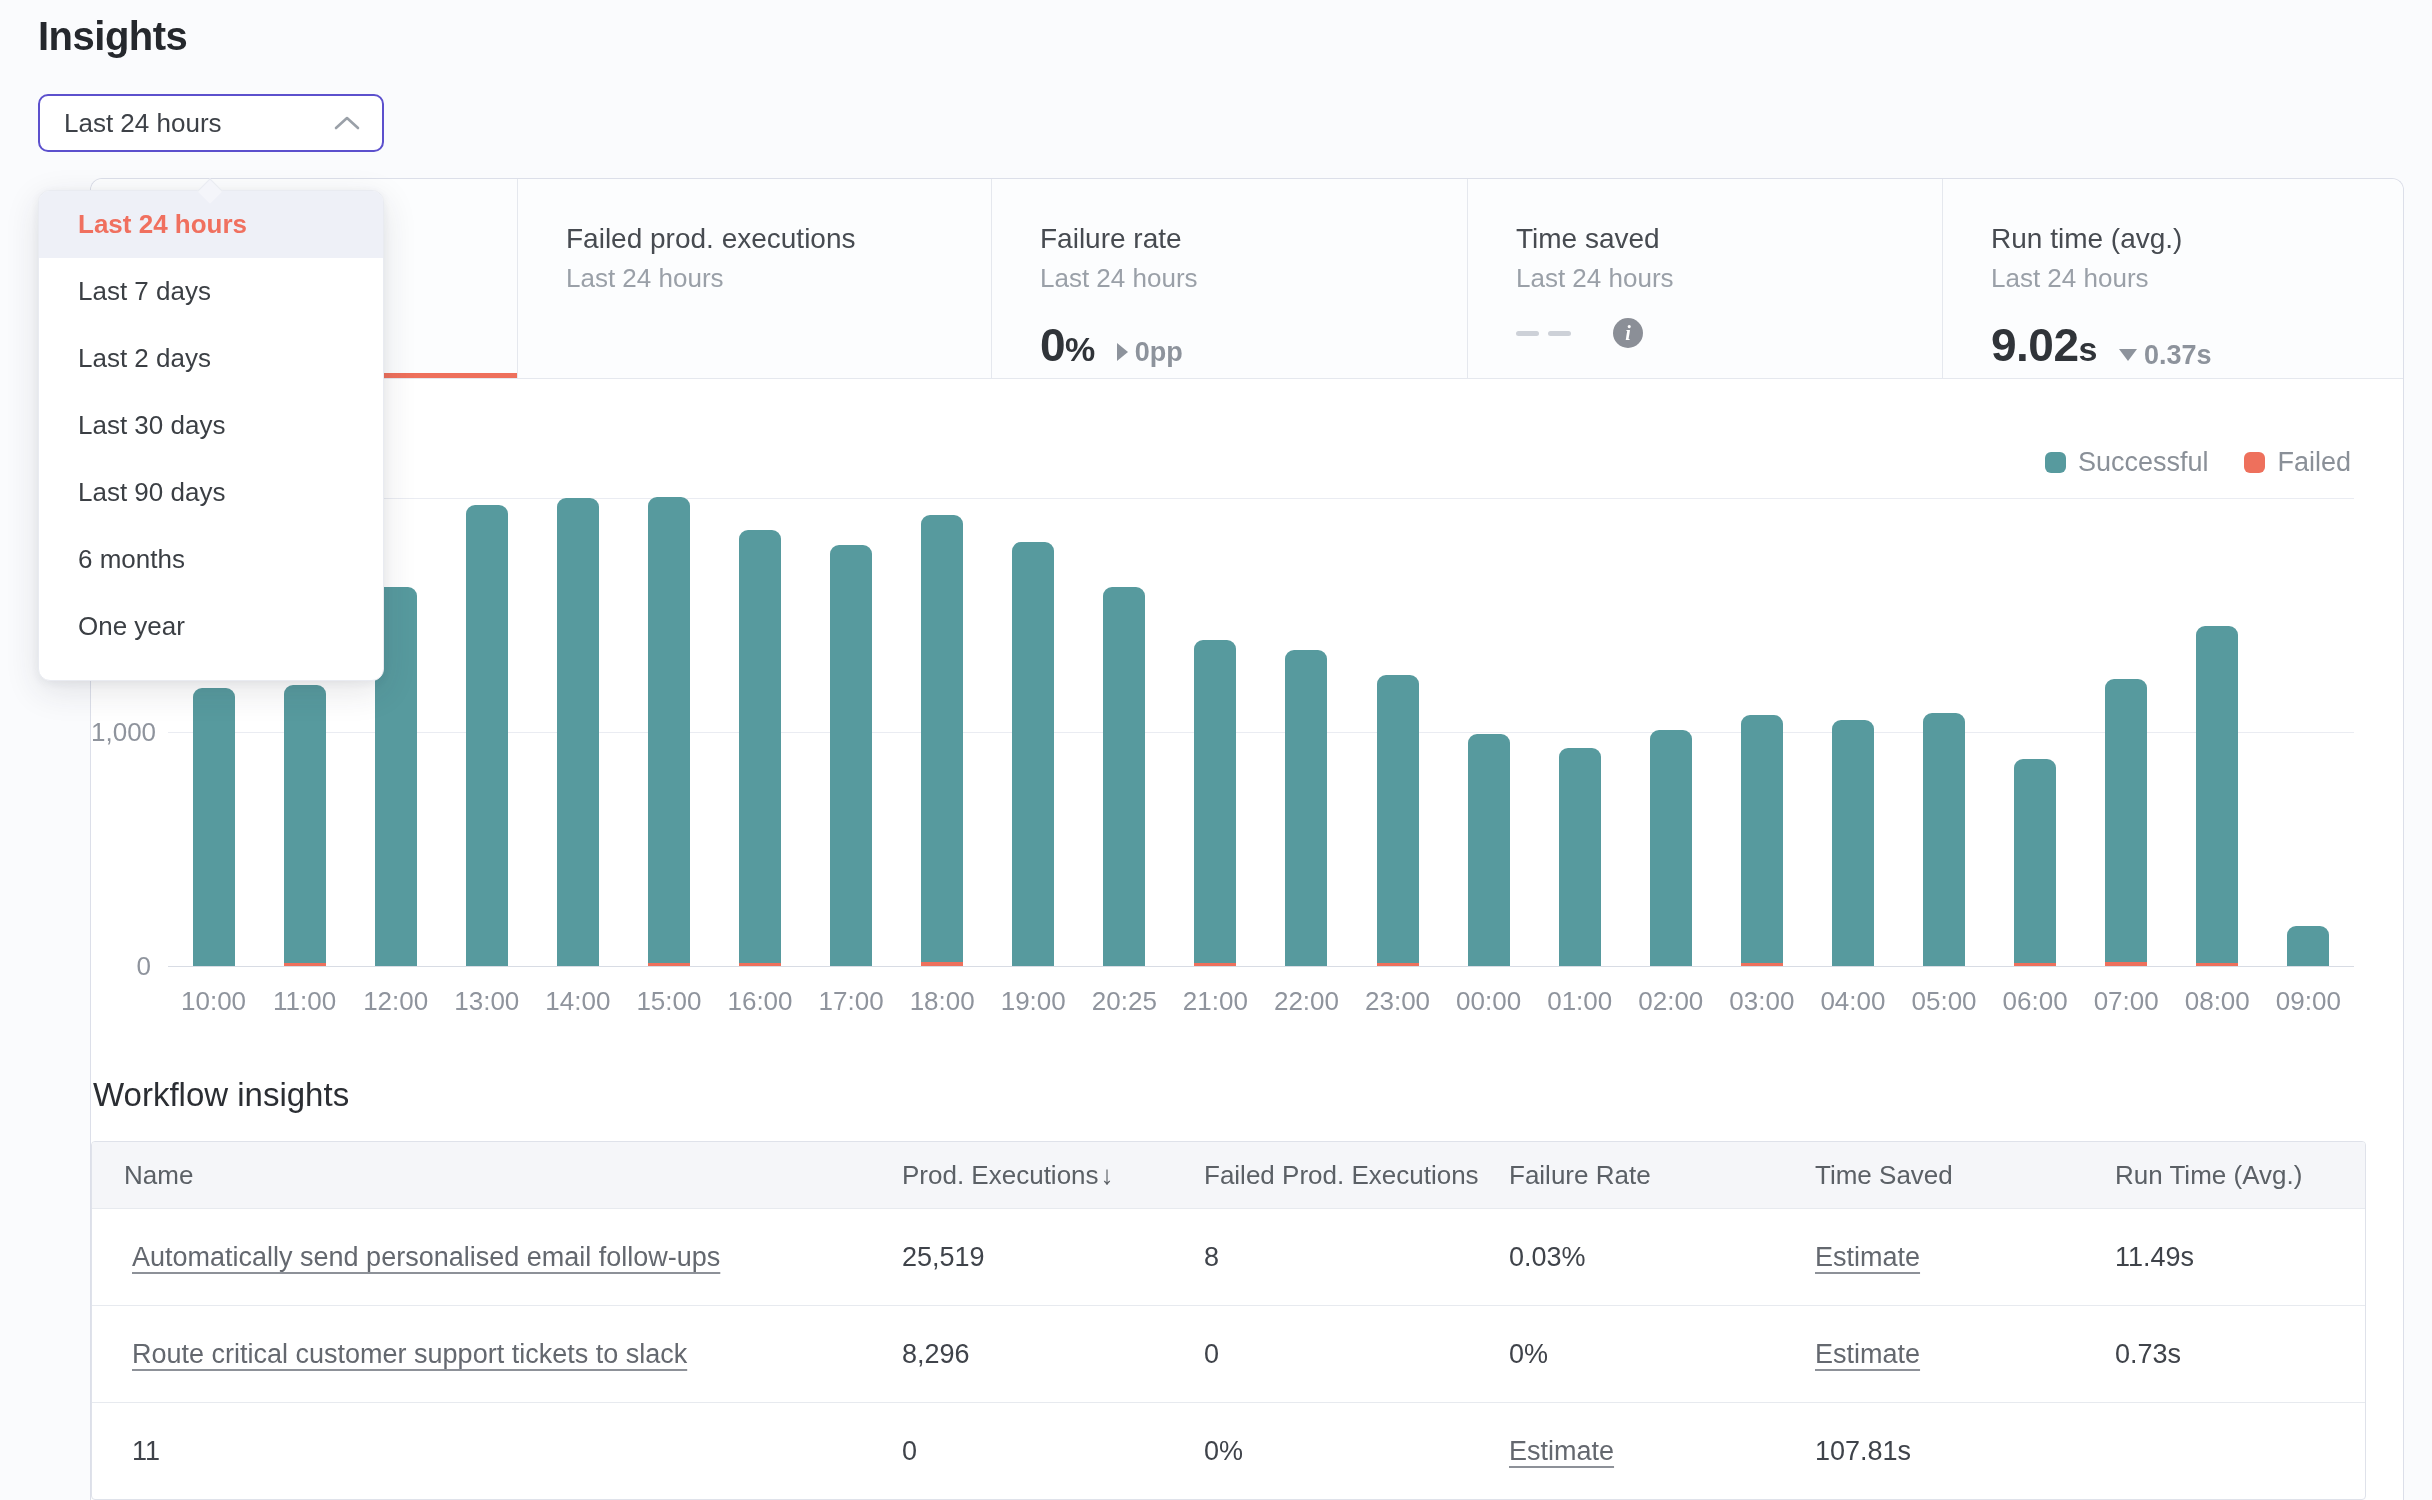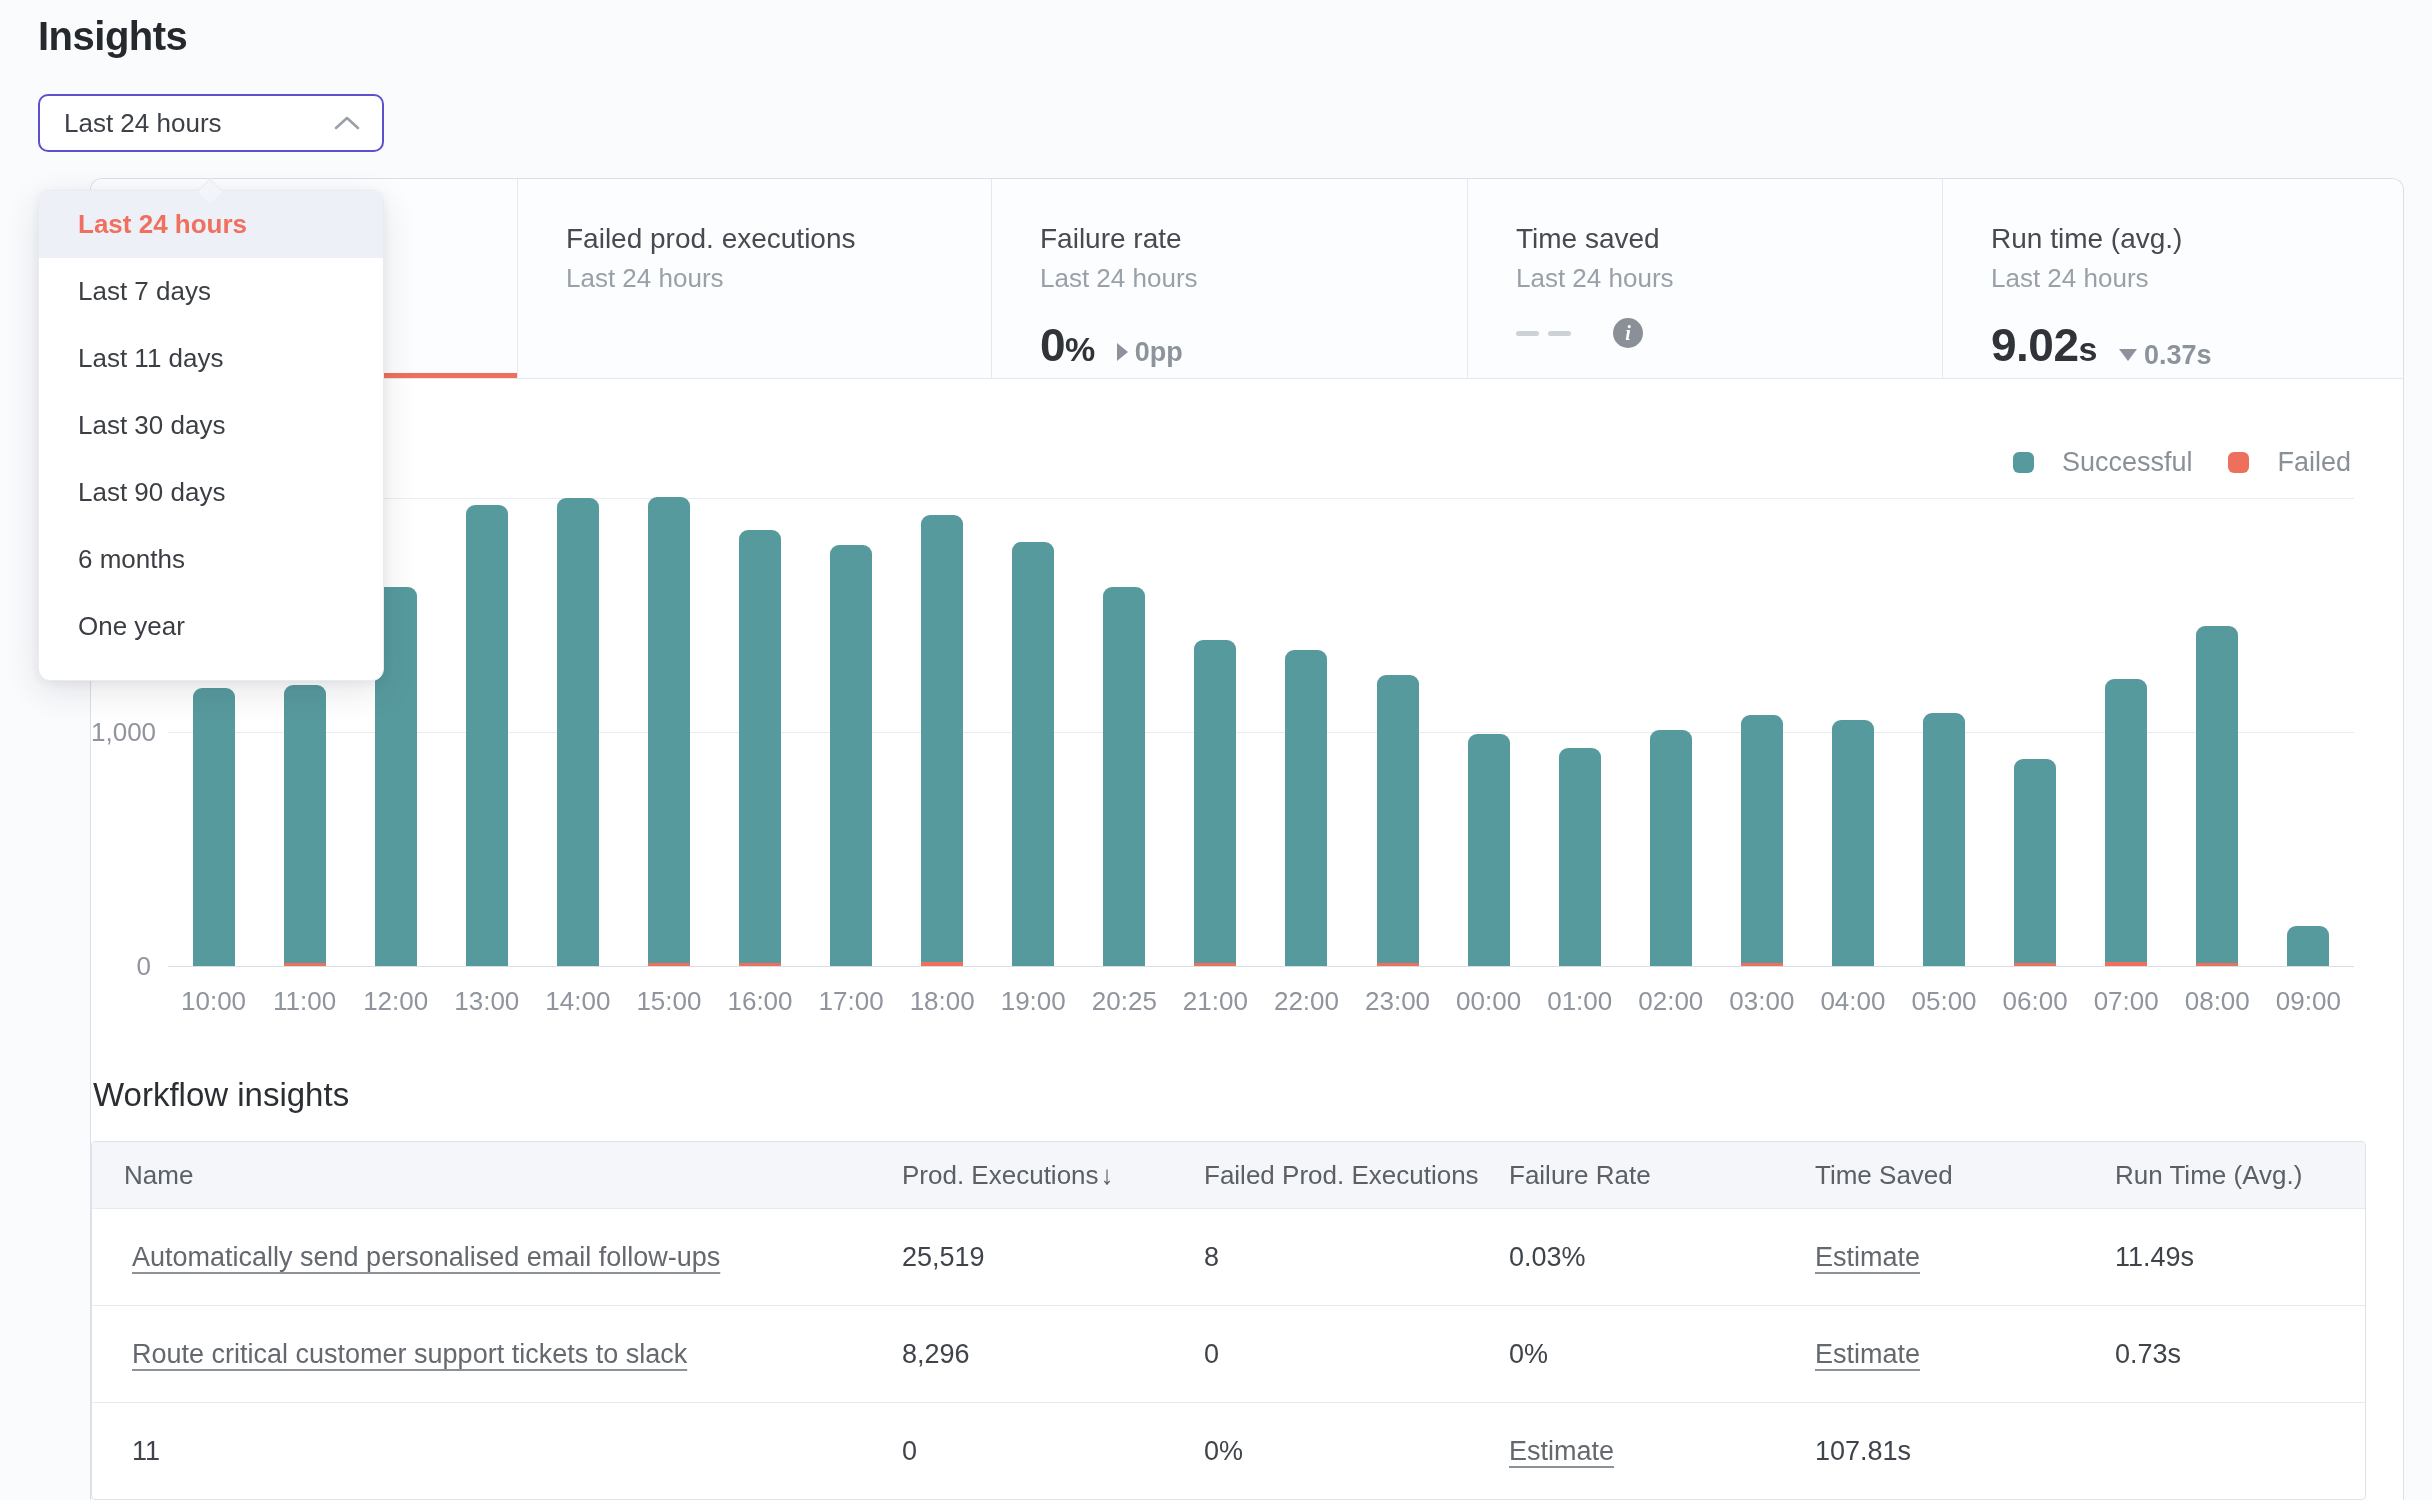--- a/index.html
+++ b/index.html
@@ -76,21 +76,21 @@
   .dash { width:23px; height:5px; border-radius:3px; background:#cdd1d8; }
   .info-icon {
     width:30px; height:30px; border-radius:50%; background:#8b8f97; color:#fff;
     font-size:20px; font-weight:700; display:flex; align-items:center; justify-content:center;
     margin-left:20px; font-family:"Liberation Serif", serif; font-style:italic;
   }
 
   
   .chart-section { position:relative; height:662px; }
   .legend { position:absolute; top:68px; right:52px; display:flex; gap:36px; align-items:center; }
-  .legend-item { display:flex; align-items:center; gap:28px; cursor:pointer; }
+  .legend-item { display:flex; align-items:center; gap:12px; cursor:pointer; }
   .legend-swatch { width:21px; height:21px; border-radius:6px; }
   .legend-label { font-size:27px; color:#8a9098; }
   .gridline { position:absolute; left:77px; width:2186px; height:1px; background:#eaecf2; }
   .axis-line { position:absolute; left:77px; width:2186px; height:1px; background:#d8dce4; }
   .y-label { position:absolute; left:0; width:60px; text-align:right; font-size:26px; color:#8f949d; transform:translateY(-50%); }
   .bars { position:absolute; left:77px; width:2186px; bottom:75px; height:470px; display:flex; align-items:flex-end; }
   .bar-slot { flex:1; display:flex; justify-content:center; align-items:flex-end; height:100%; }
   .bar { width:42px; display:flex; flex-direction:column; justify-content:flex-end; }
   .bar .seg-success { background:#579a9e; border-radius:9px 9px 0 0; }
   .bar .seg-failed  { background:#ee705c; }
@@ -414,19 +414,19 @@
         <polyline points="2,12 13,2 24,12" fill="none" stroke="#9aa0a8" stroke-width="2.6" stroke-linecap="round" stroke-linejoin="round"></polyline>
       </svg>
   </span>
 </div>
 
 <div class="menu">
   <div class="notch"></div>
   <div id="menu-items">
       <div class="menu-item selected">Last 24 hours</div>
       <div class="menu-item">Last 7 days</div>
-      <div class="menu-item">Last 11 days</div>
+      <div class="menu-item">Last 2 days</div>
       <div class="menu-item">Last 30 days</div>
       <div class="menu-item">Last 90 days</div>
       <div class="menu-item">6 months</div>
       <div class="menu-item">One year</div>
     </div>
 </div>
 
 </body></html>

